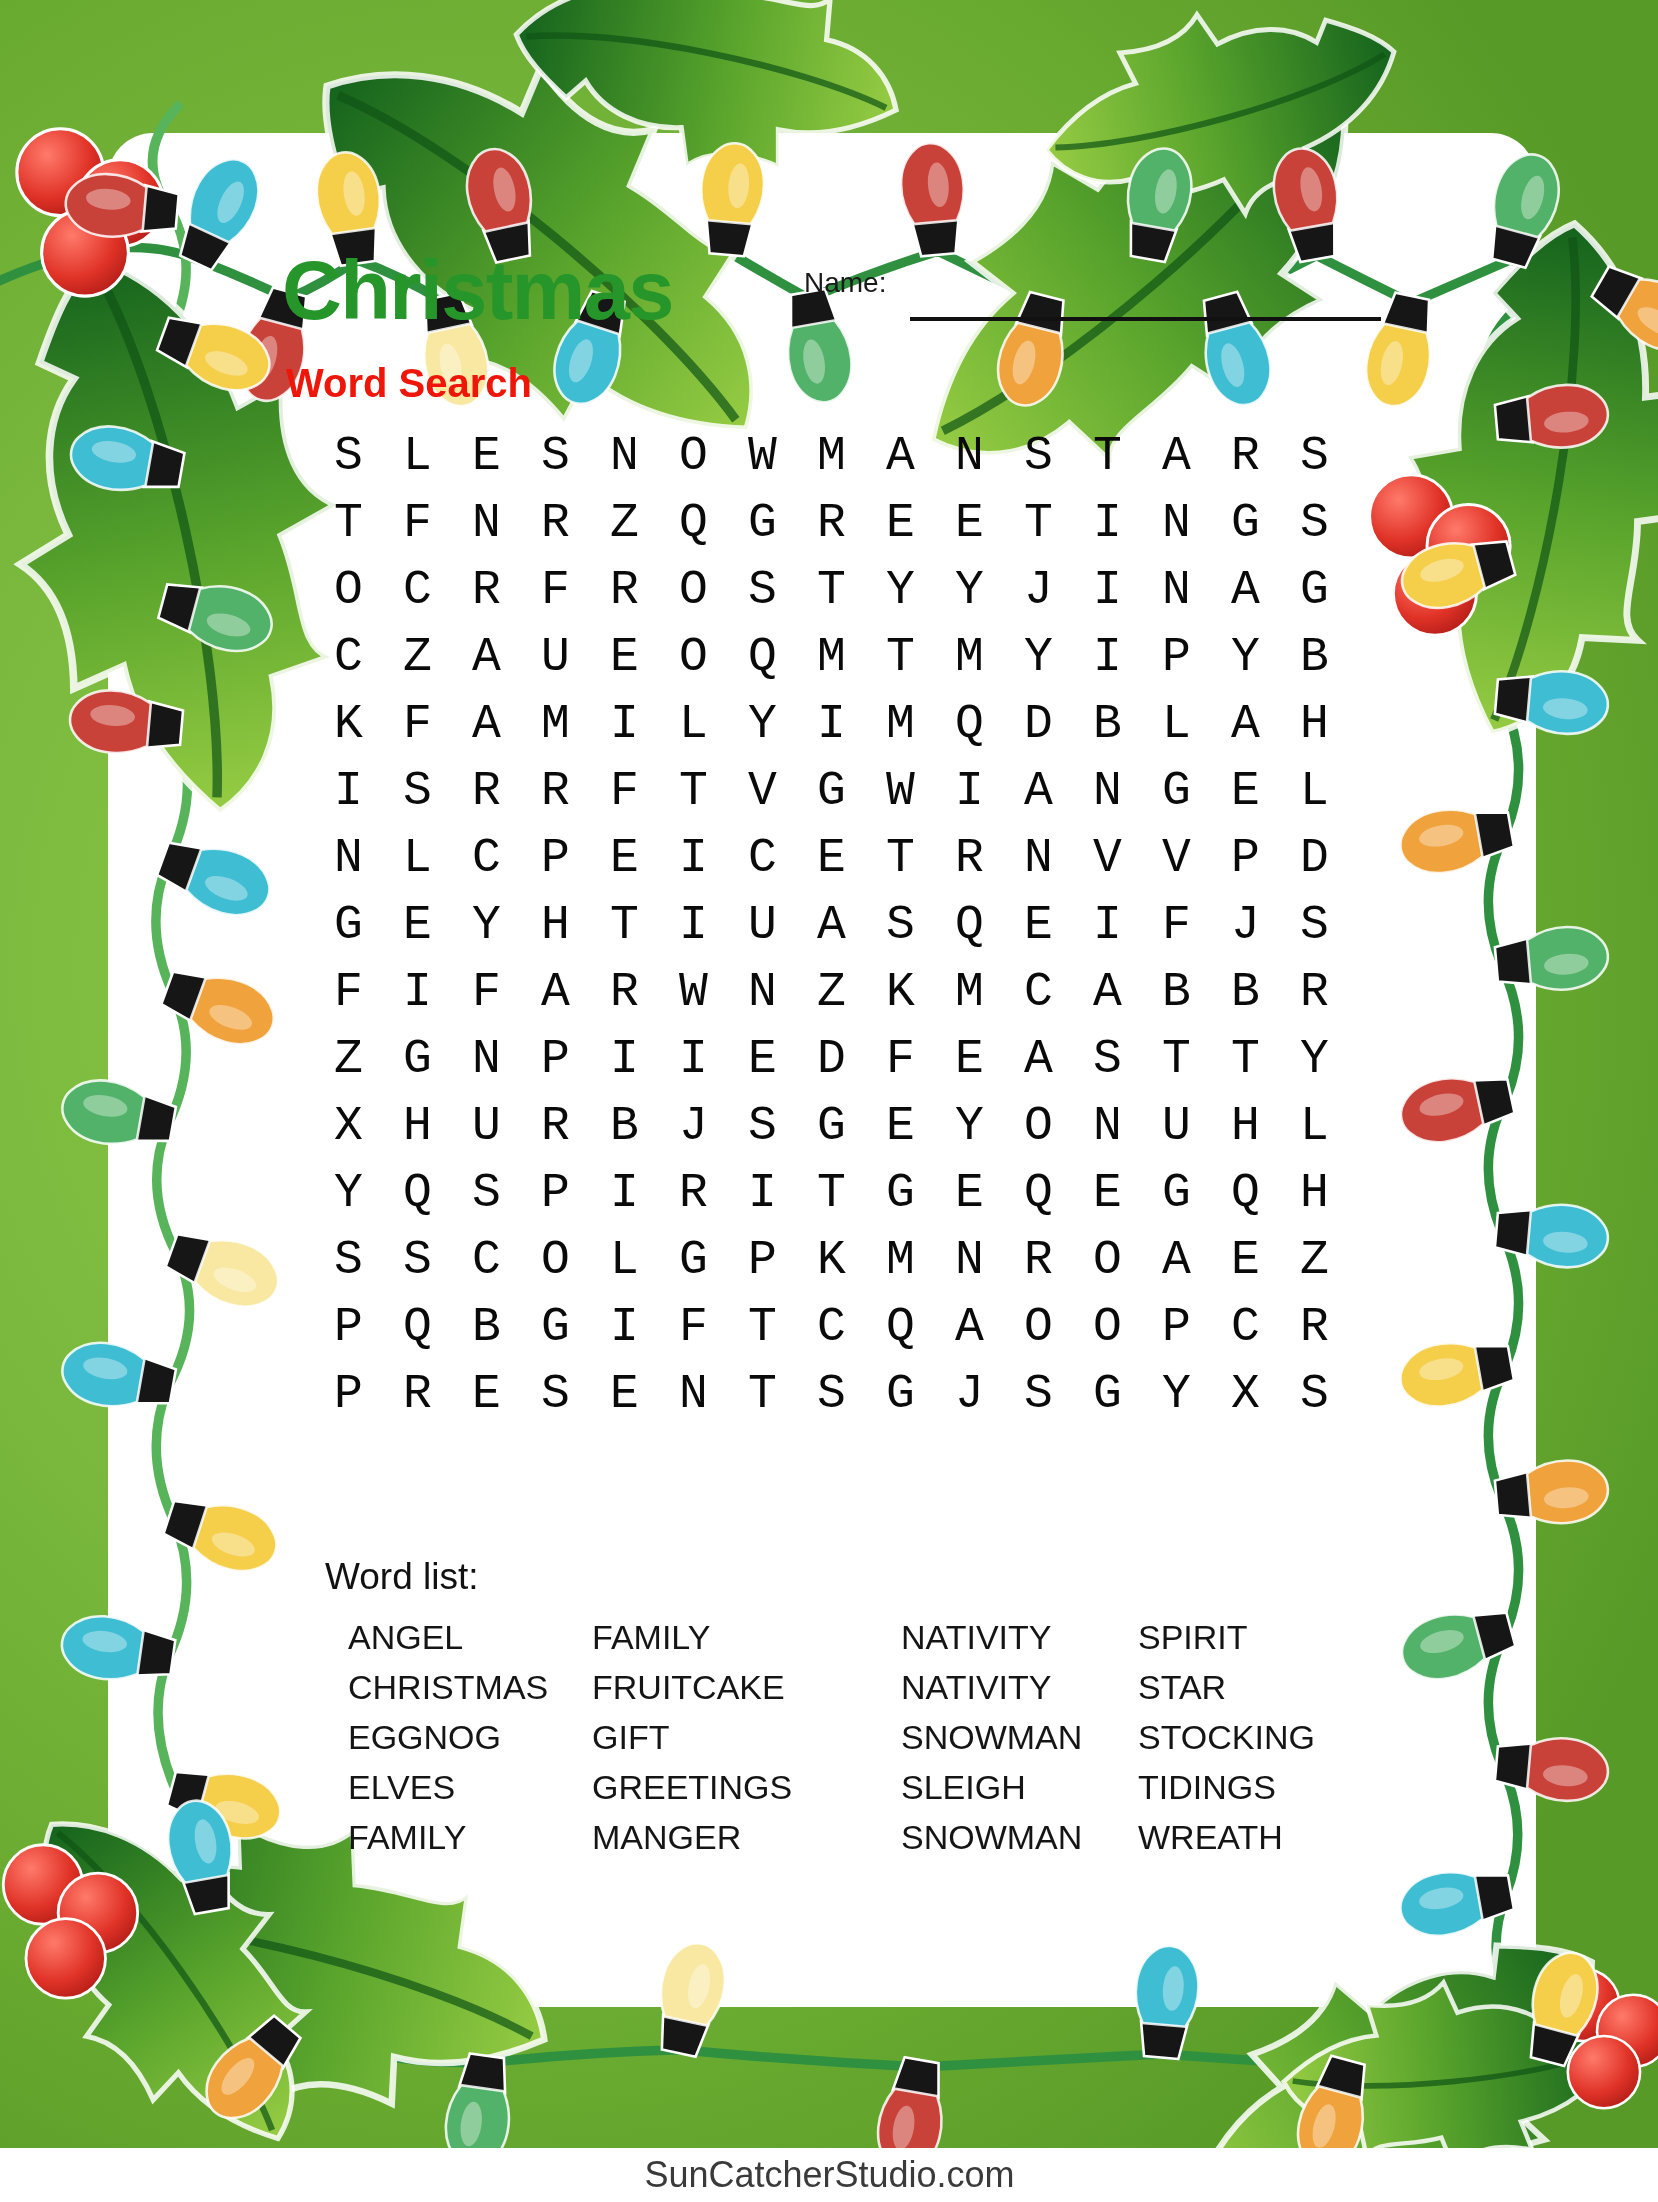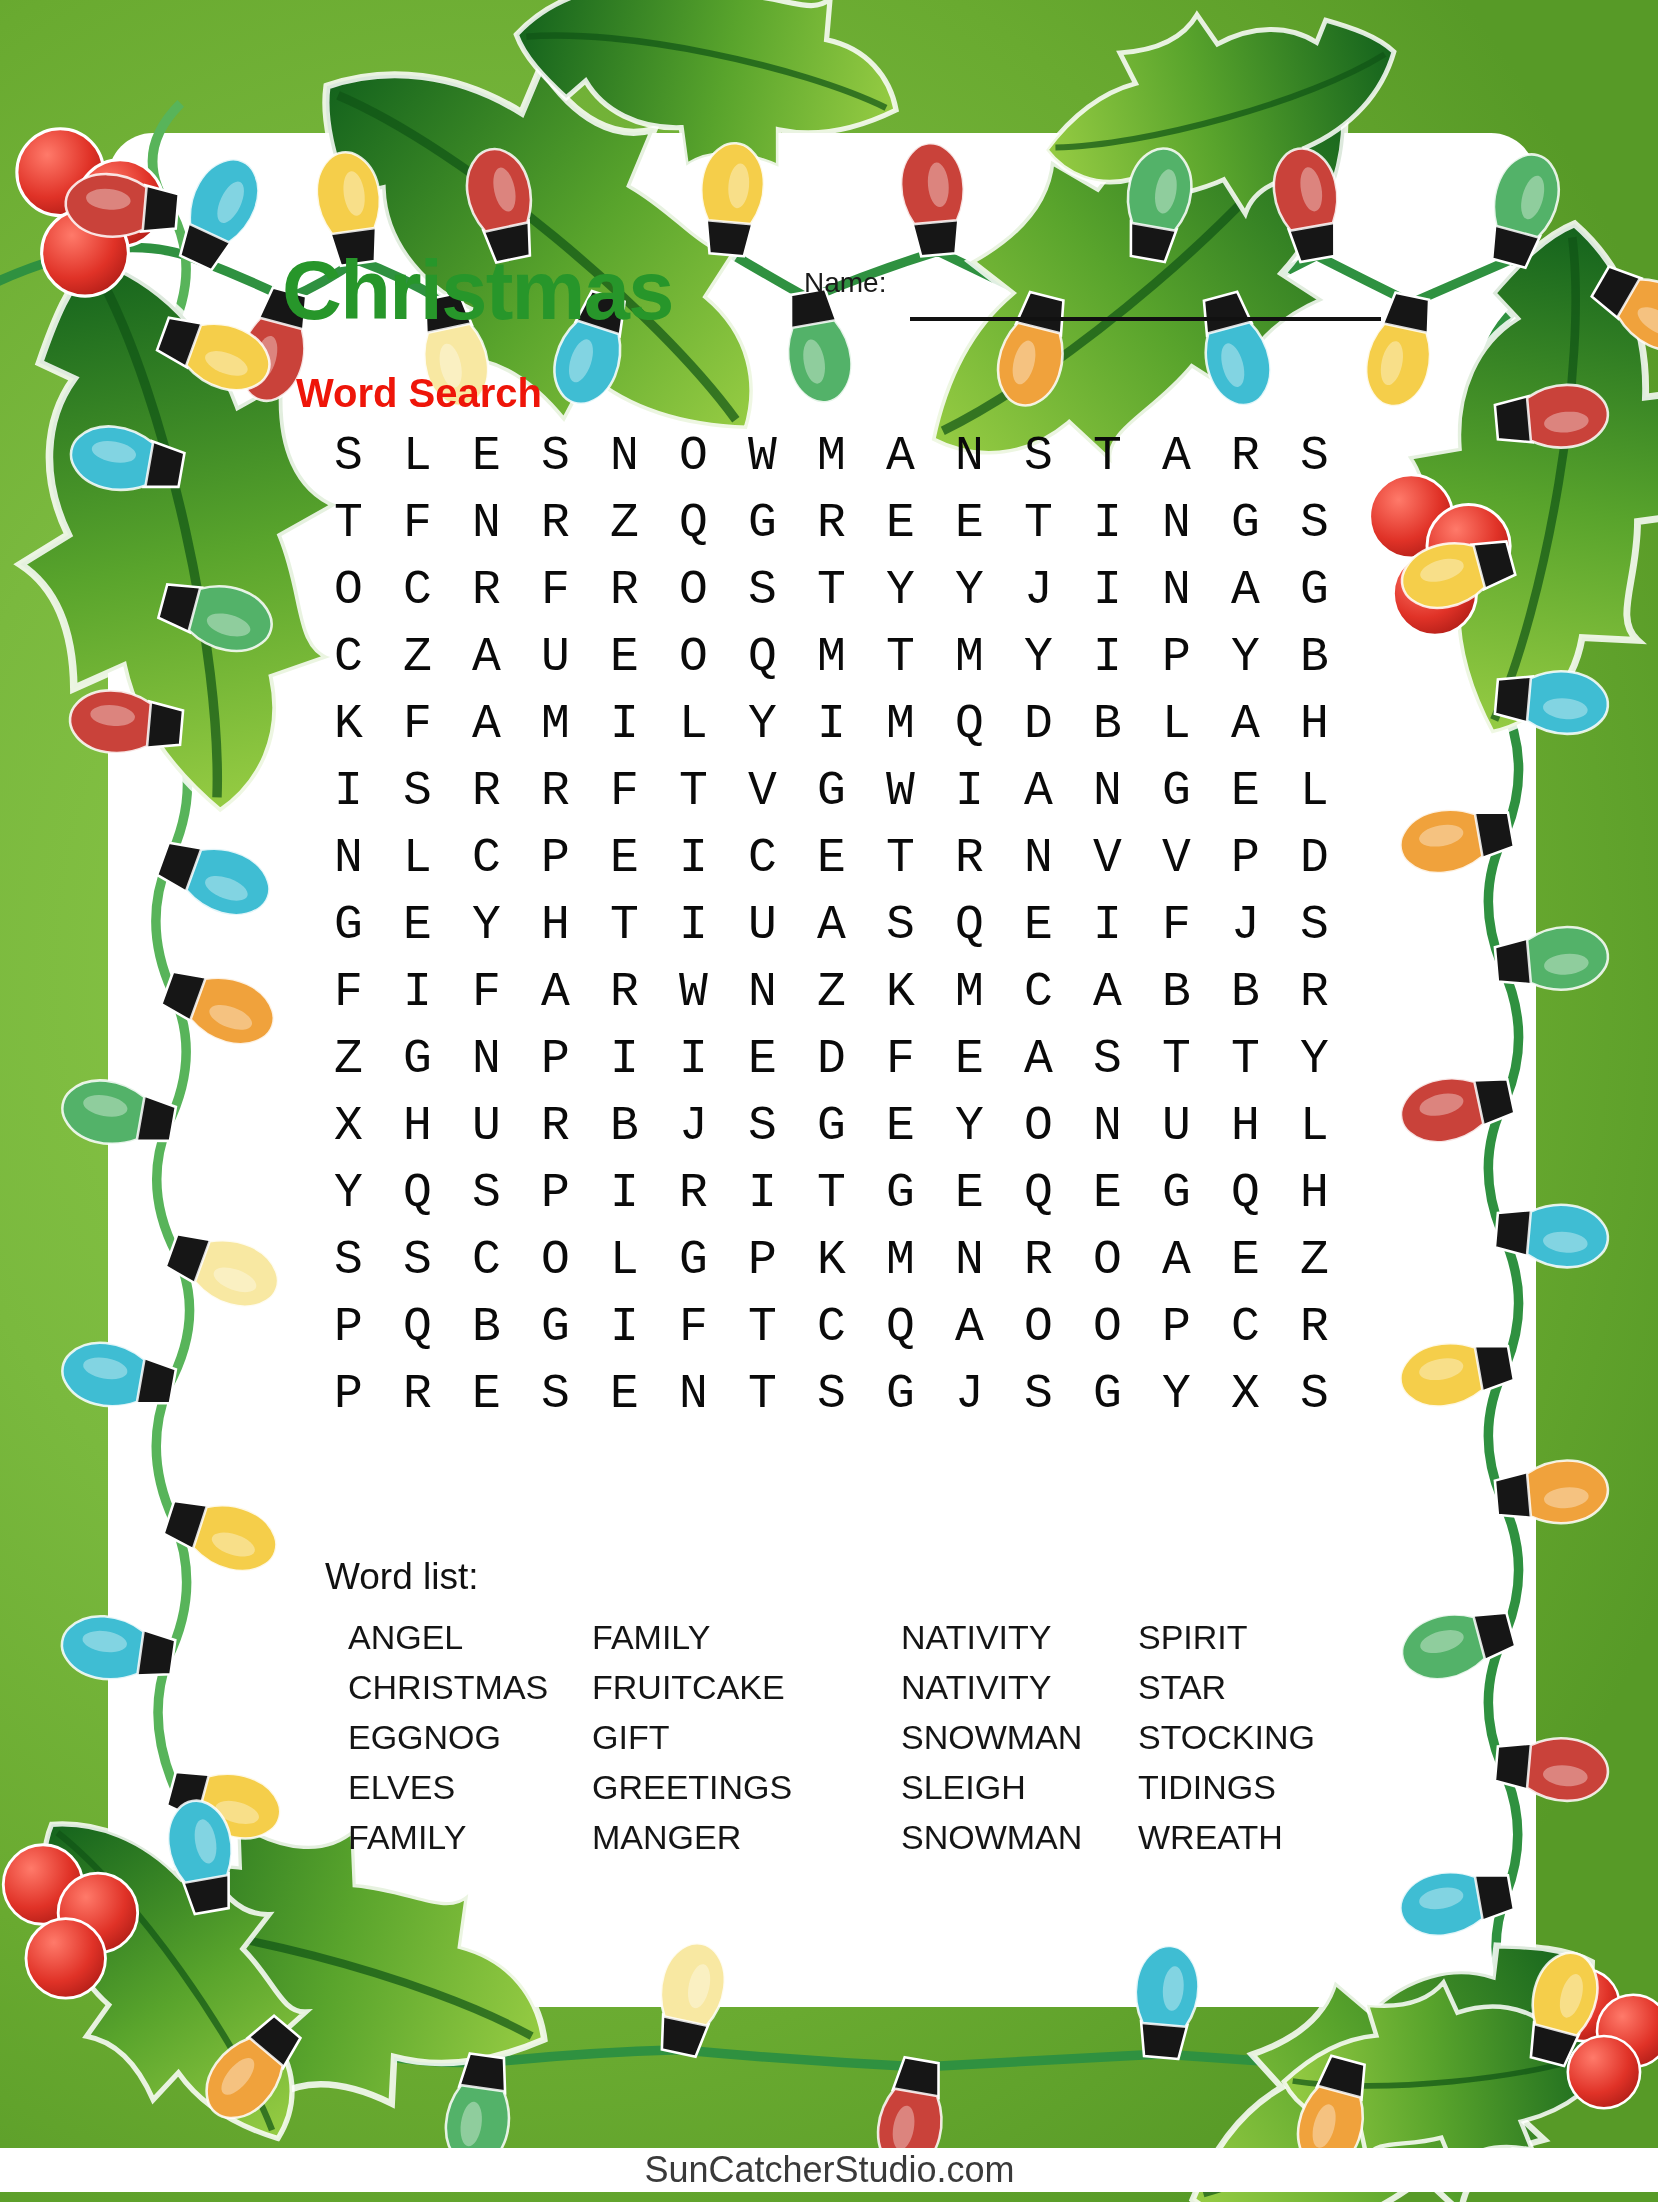--- a/index.html
+++ b/index.html
@@ -14,37 +14,37 @@
     position:absolute;left:108px;top:133px;width:1428px;height:1874px;
     background:#ffffff;border-radius:45px;z-index:1;
   }
   svg.decor{position:absolute;left:0;top:0;z-index:2;pointer-events:none;}
   .content{position:absolute;left:0;top:0;width:100%;height:100%;z-index:3;padding-left:48px;}
   .title{
     position:absolute;left:282px;top:243px;margin:0;
     font-size:83px;font-weight:bold;letter-spacing:-1.7px;color:#27962a;
   }
   .subtitle{
-    position:absolute;left:286px;top:361px;margin:10px;
+    position:absolute;left:286px;top:361px;margin:0;
     font-size:40px;font-weight:bold;color:#ee1509;
   }
   .name-label{position:absolute;left:804px;top:267px;font-size:28px;color:#1a1a1a;}
   .name-line{position:absolute;left:910px;top:272px;width:471px;height:45px;border-bottom:4.3px solid #111;}
   .grid{
     position:absolute;left:314px;top:422px;
     display:grid;grid-template-columns:repeat(15,69px);grid-auto-rows:67px;
     font-family:"Liberation Mono", monospace;font-size:48px;color:#0a0a0a;
   }
   .grid .cell{display:flex;align-items:center;justify-content:center;}
   .wl-title{position:absolute;left:325px;top:1556px;font-size:37px;color:#111;}
   .word-col{position:absolute;top:1612px;font-size:34px;color:#151515;}
   .word-col .word{height:50px;line-height:50px;}
   .col1{left:348px;} .col2{left:592px;} .col3{left:901px;} .col4{left:1138px;}
   .footer-bar{
-    position:absolute;left:0;top:2148px;width:1659px;height:44px;background:#ffffff;
+    position:absolute;left:0;top:2148px;width:1659px;height:54px;background:#ffffff;
     display:flex;align-items:center;justify-content:center;z-index:4;
   }
   .footer-bar span{font-size:36px;color:#3a3a3a;}
 </style>
 </head>
 <body>
 
 <div class="page">
 
   <div class="card"></div>

